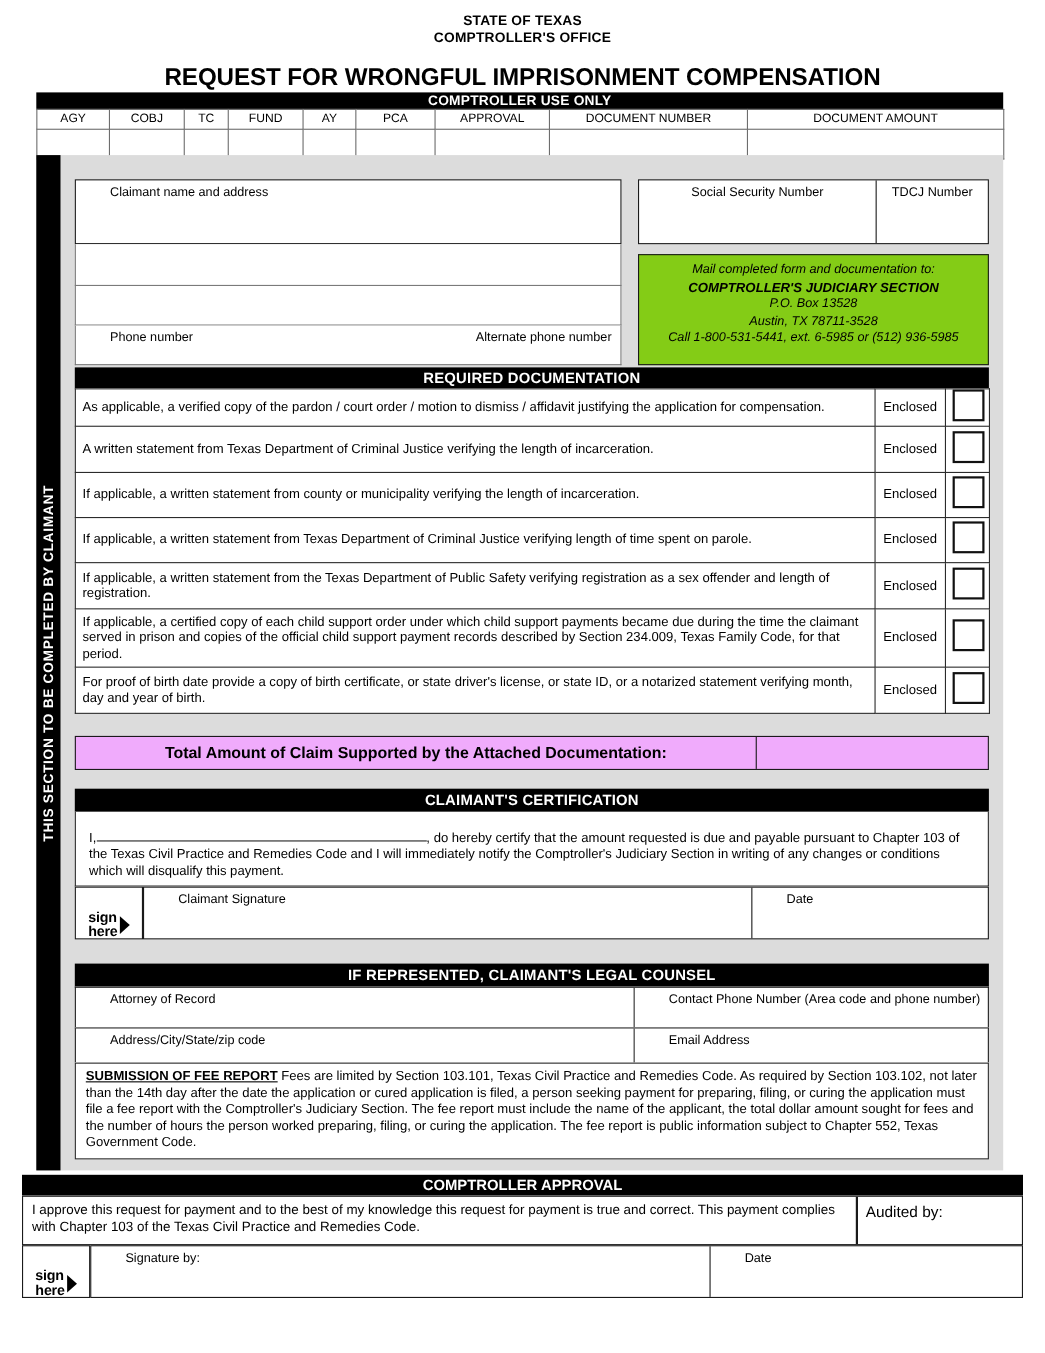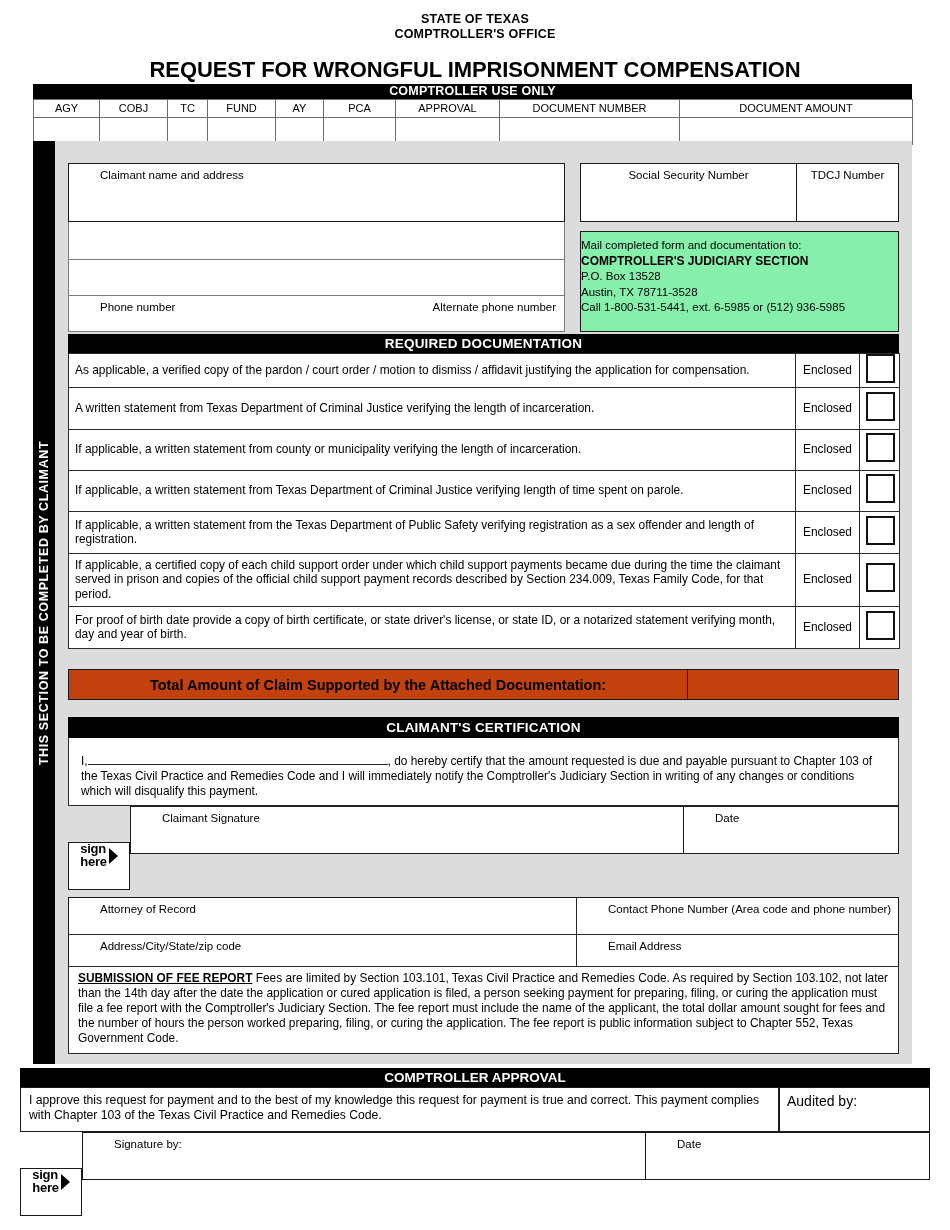--- a/index.html
+++ b/index.html
@@ -150,25 +150,27 @@
     left: 0; right: 0; top: 4px;
     text-align: center;
     font-size: 11.5px;
     line-height: 14px;
   }
 
   
   .mail-box {
     position: absolute;
     border: 1.5px solid #1a1a1a;
-    background: #86efac;
-    box-sizing: border-box;
+    background: #84cc16;
+    box-sizing: border-box;
+    text-align: center;
     font-size: 11.5px;
     line-height: 15.5px;
     padding-top: 6px;
+    font-style: italic;
   }
   .mail-box .strong { font-weight: bold; font-size: 12px; }
 
   
   .secbar {
     position: absolute;
     background: #000;
     color: #fff;
     text-align: center;
     font-weight: bold;
@@ -200,21 +202,21 @@
     width: 29px; height: 29px;
     border: 2px solid #111;
     background: #fff;
     box-sizing: border-box;
   }
 
   
   .total-wrap {
     position: absolute;
     border: 1.5px solid #1a1a1a;
-    background: #c2410c;
+    background: #f0abfc;
     box-sizing: border-box;
   }
   .total-label {
     position: absolute;
     left: 0; top: 0;
     right: 210px;
     height: 100%;
     border-right: 1.5px solid #1a1a1a;
     box-sizing: border-box;
     display: flex;
@@ -243,23 +245,22 @@
     vertical-align: baseline;
   }
 
   
   .signhere {
     position: absolute;
     border: 1.5px solid #1a1a1a;
     background: #fff;
     box-sizing: border-box;
     display: flex;
-    align-items: flex-start;
+    align-items: flex-end;
     justify-content: center;
-    margin-top: 36px;
   }
   .signhere-inner {
     display: flex;
     align-items: center;
     gap: 2px;
   }
   .signhere-text {
     font-size: 13px;
     font-weight: bold;
     line-height: 12.5px;
@@ -487,20 +488,21 @@
       <div style="position:absolute; left:0; top:0; width:553px; height:100%; border-right:1.5px solid #1a1a1a; box-sizing:border-box;">
         <span class="flabel">Claimant Signature</span>
         <span class="flabel" style="top:24px"></span>
       </div>
       <div style="position:absolute; left:553px; top:0; right:0; height:100%;">
         <span class="flabel">Date</span>
         <span class="flabel" style="top:24px"></span>
       </div>
     </div>
 
+    <div class="secbar" style="left:13px; top:735px; width:831px; height:21px; line-height:21px;">IF REPRESENTED, CLAIMANT'S LEGAL COUNSEL</div>
 
     <div class="fbox" style="left:13px; top:756px; width:831px; height:37px; border-bottom:0;">
       <div style="position:absolute; left:0; top:0; width:508px; height:100%; border-right:1.2px solid #2b2b2b; box-sizing:border-box;">
         <span class="flabel">Attorney of Record</span>
         <span class="flabel" style="top:19px"></span>
       </div>
       <div style="position:absolute; left:508px; top:0; right:0; height:100%;">
         <span class="flabel">Contact Phone Number (Area code and phone number)</span>
         <span class="flabel" style="top:19px"></span>
       </div>

